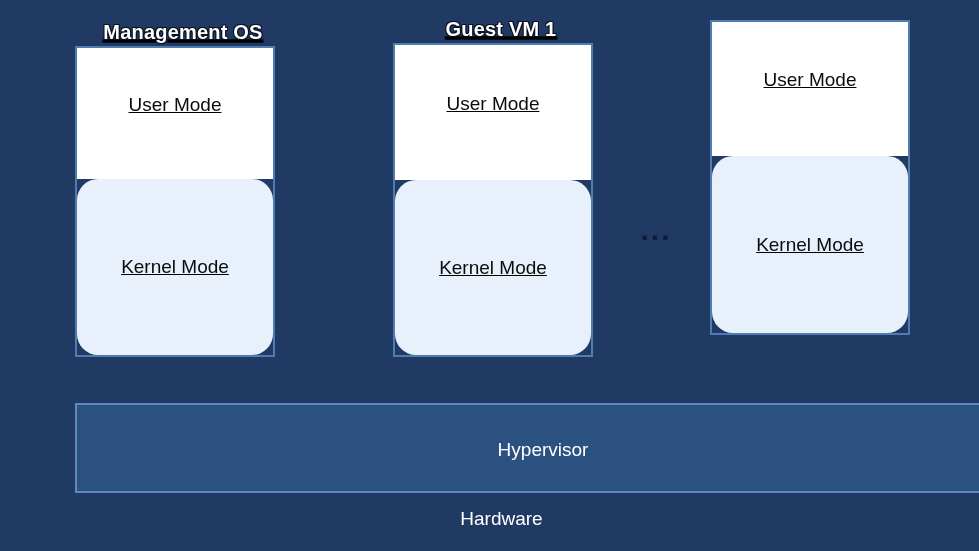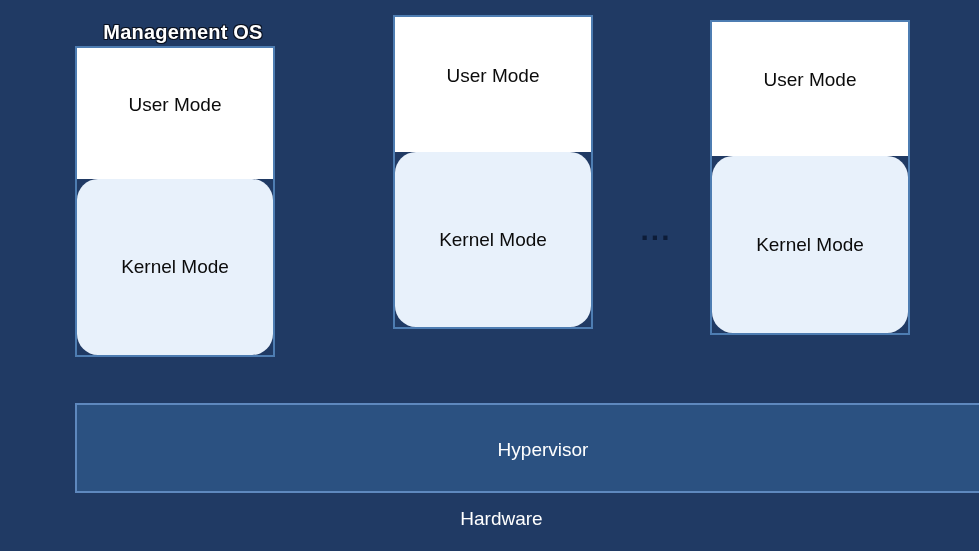--- a/index.html
+++ b/index.html
@@ -10,20 +10,21 @@
   .canvas {
     position: relative;
     width: 979px;
     height: 551px;
     background: var(--background, #203A64);
     overflow: hidden;
   }
   .vm-column {
     position: absolute;
     width: 216px;
+    text-decoration: underline;
   }
   .vm-title {
     height: 28px;
     line-height: 28px;
     text-align: center;
     font-size: 20px;
     font-weight: bold;
     color: var(--title_text, #FFFFFF);
     text-shadow:
       -1px -1px 0 rgba(9,14,27,0.9),
@@ -109,20 +110,21 @@
       <div class="user-mode" style="height:131px;">
         <span class="mode-label">User Mode</span>
       </div>
       <div class="kernel-mode">
         <span class="mode-label">Kernel Mode</span>
       </div>
     </div>
   </div>
 
   <div class="vm-column" style="left:393px; top:15px;">
+    <div class="vm-title">Guest VM 1</div>
     <div class="vm-box" style="height:314px;">
       <div class="user-mode" style="height:135px;">
         <span class="mode-label">User Mode</span>
       </div>
       <div class="kernel-mode">
         <span class="mode-label">Kernel Mode</span>
       </div>
     </div>
   </div>
 

